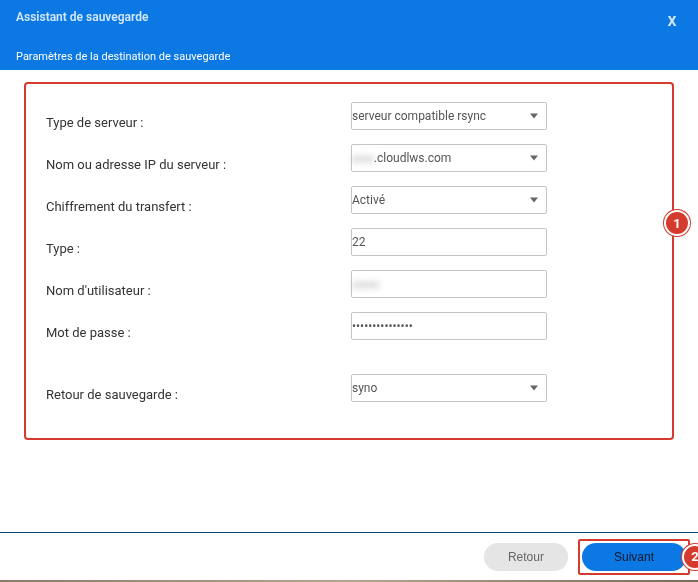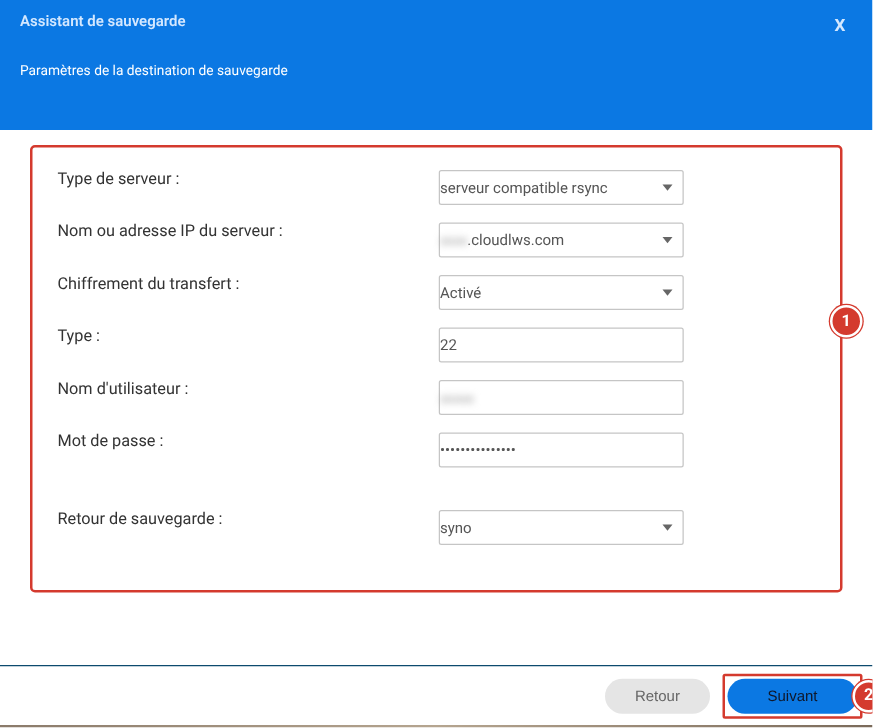--- a/index.html
+++ b/index.html
@@ -12,21 +12,21 @@
       background: #fff;
       width: 698px;
       height: 582px;
       position: relative;
       overflow: hidden;
     }
     .header {
       background: #0b78e3;
       color: #fff;
       padding: 10px 28px 20px 16px;
-      height: 104px;
+      height: 70px;
       position: relative;
     }
     .header-title-small {
       font-size: 12px;
       font-weight: 600;
       color: #d4e8ff;
     }
     .header-title-main {
       font-size: 11px;
       font-weight: 400;
@@ -50,21 +50,21 @@
       padding: 12px 24px;
     }
     .settings-box {
       border: 2px solid #d43a2e;
       border-radius: 4px;
       padding: 18px 20px 22px 20px;
       position: relative;
     }
     .form-row {
       display: flex;
-      align-items: flex-start;
+      align-items: flex-end;
       margin-bottom: 14px;
       height: 28px;
     }
     .form-row:last-child {
       margin-bottom: 0;
     }
     .form-label {
       width: 305px;
       font-size: 13px;
       color: #333;

